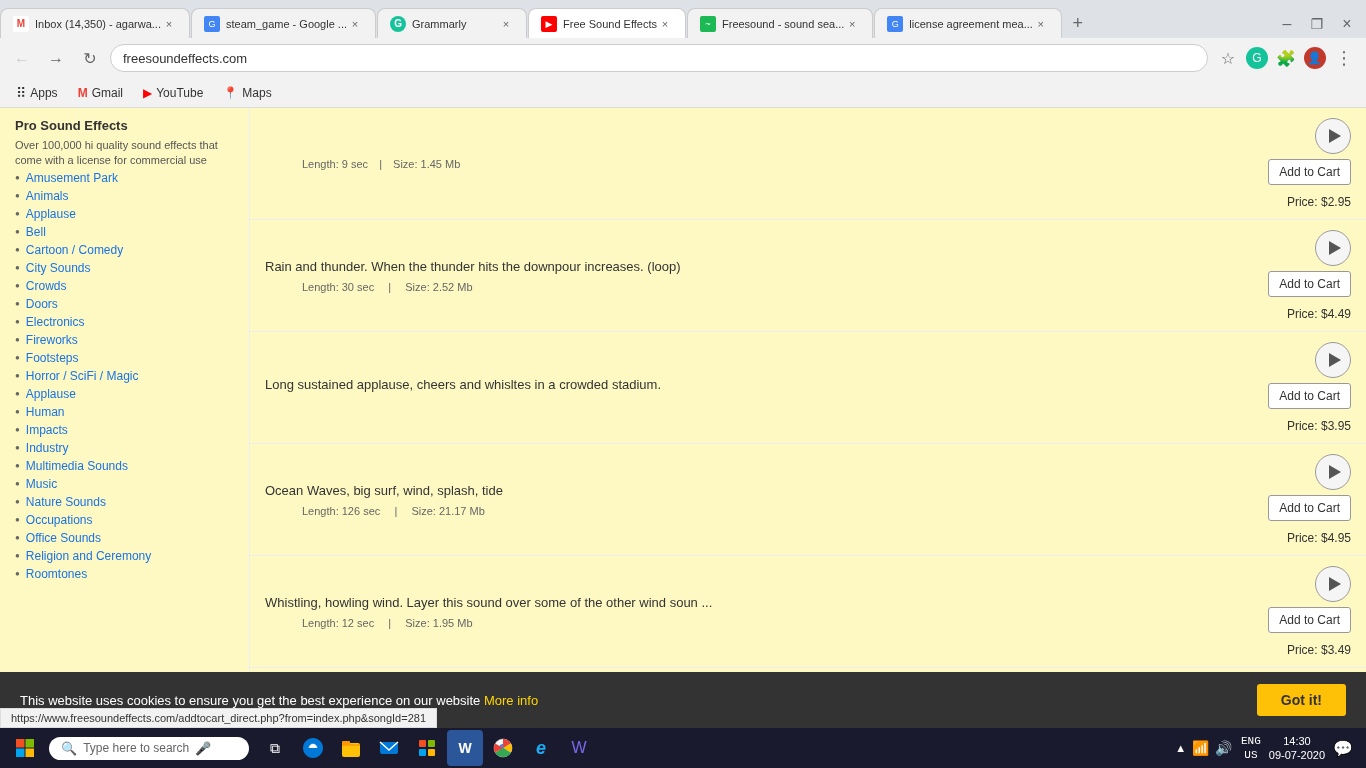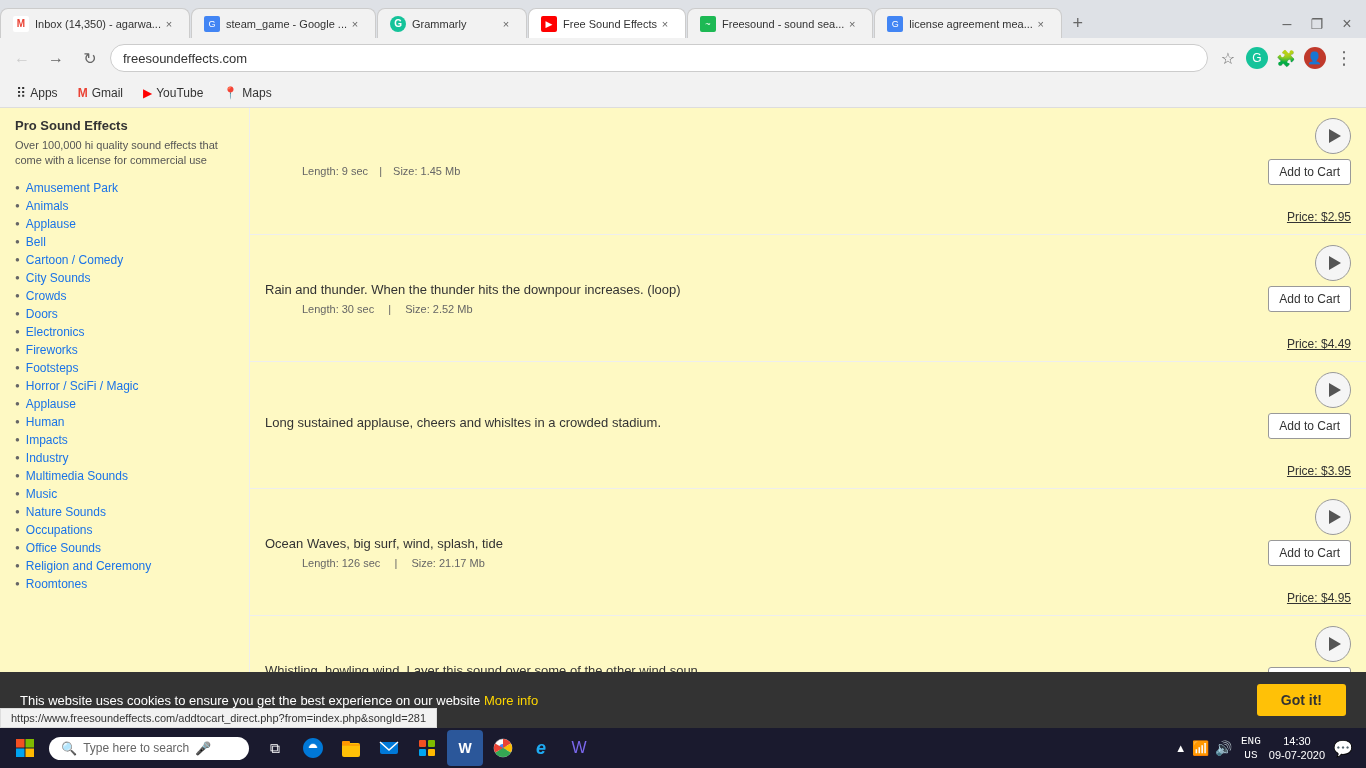--- a/index.html
+++ b/index.html
@@ -25,32 +25,32 @@
     
     .bookmarks-bar { display: flex; align-items: center; padding: 2px 8px; background: #f2f2f2; height: 30px; border-bottom: 1px solid #ddd; gap: 4px; }
     .bookmark-item { display: flex; align-items: center; gap: 4px; padding: 2px 8px; border-radius: 4px; cursor: pointer; font-size: 12px; color: #333; }
 
     
     .page-content { display: flex; width: 100%; height: calc(768px - 38px - 40px - 30px - 30px - 40px); background: #fef9c3; overflow: hidden; }
 
     
     .sidebar { width: 250px; flex-shrink: 0; padding: 10px 15px; overflow-y: auto; border-right: 1px solid #eee; font-size: 13px; }
     .sidebar-section-title { font-weight: bold; color: #333; margin-bottom: 5px; font-size: 13px; }
-    .sidebar-desc { font-size: 11px; color: #555; margin-bottom: 10px; line-height: 1.4; }
+    .sidebar-desc { font-size: 11px; color: #555; line-height: 1.4; }
     .sidebar-nav-item { display: flex; align-items: center; padding: 2px 0; color: #1a73e8; cursor: pointer; font-size: 12px; }
     .sidebar-bullet { color: #666; margin-right: 6px; font-size: 8px; }
 
     
     .main-content { flex: 1; overflow-y: auto; padding: 0; }
     .sound-item { border-bottom: 1px solid #eee; padding: 10px 15px; display: flex; align-items: center; gap: 10px; }
     .sound-info { flex: 1; }
     .sound-title { font-size: 13px; color: #333; margin-bottom: 4px; line-height: 1.4; }
     .sound-meta { font-size: 11px; color: #666; padding-left: 37px; }
     .sound-meta span { margin-right: 8px; }
-    .sound-price { font-size: 12px; color: #333; text-align: left; margin-top: 20px; text-decoration: underline; }
+    .sound-price { font-size: 12px; color: #333; text-align: left; margin-top: 5px; }
     .play-btn { width: 36px; height: 36px; border-radius: 50%; border: 1px solid #999; background: #f5f5f5; display: flex; align-items: center; justify-content: center; cursor: pointer; flex-shrink: 0; }
     .play-icon { width: 0; height: 0; border-top: 7px solid transparent; border-bottom: 7px solid transparent; border-left: 12px solid #555; margin-left: 3px; }
     .add-cart-btn { background: #fff; border: 1px solid #999; padding: 5px 10px; font-size: 12px; cursor: pointer; border-radius: 3px; flex-shrink: 0; color: #333; }
     .sound-right { display: flex; flex-direction: column; align-items: flex-end; gap: 5px; min-width: 120px; }
 
     
     .cookie-banner { position: fixed; bottom: 40px; left: 0; right: 0; background: #333; color: #fff; padding: 12px 20px; display: flex; align-items: center; justify-content: space-between; z-index: 100; font-size: 13px; }
     .cookie-text { flex: 1; }
     .cookie-more-info { color: #ffd700; cursor: pointer; }
     .cookie-got-it { background: #ffc107; color: #333; border: none; padding: 8px 24px; font-size: 14px; font-weight: bold; cursor: pointer; border-radius: 3px; }

